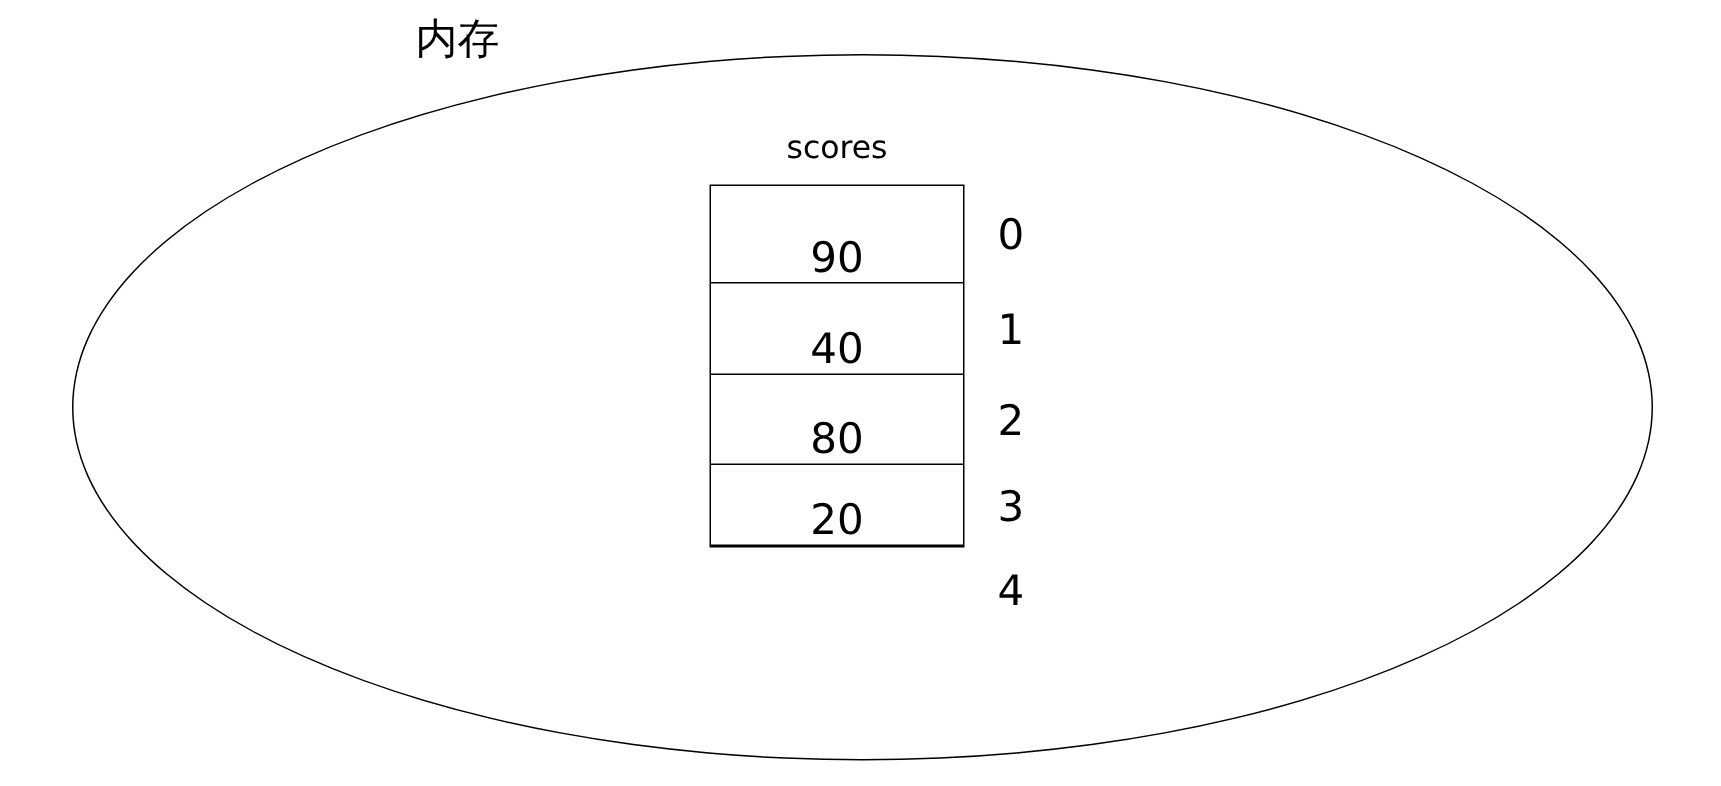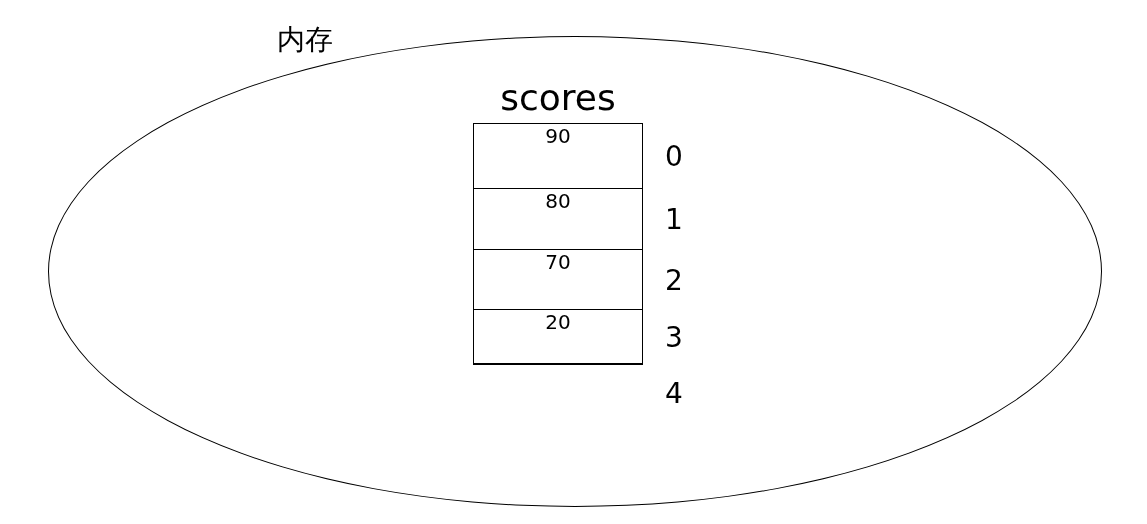--- a/index.html
+++ b/index.html
@@ -23,50 +23,50 @@
     width: 1054px;
     height: 471px;
     border: 1px solid #000000;
     border-radius: 50%;
     box-sizing: border-box;
     background: transparent;
   }
   .memory-label {
     position: absolute;
     left: 277px;
-    top: 24px;
+    top: 10px;
     font-size: 28px;
     line-height: 32px;
     color: #000000;
     white-space: nowrap;
   }
   .array-name {
     position: absolute;
     left: 473px;
     top: 83px;
     width: 170px;
     text-align: center;
-    font-size: 36px;
+    font-size: 21px;
     line-height: 30px;
     color: #000000;
   }
   .cells {
     position: absolute;
     left: 473px;
     top: 123px;
     width: 168px;
     border: 1px solid #000000;
     background: #ffffff;
   }
   .cell {
     display: flex;
-    align-items: flex-start;
+    align-items: flex-end;
     justify-content: center;
     border-bottom: 1px solid #000000;
-    font-size: 20px;
+    font-size: 28px;
     color: #000000;
     box-sizing: content-box;
   }
   .cell:nth-child(1) { height: 64px; }
   .cell:nth-child(2) { height: 60px; }
   .cell:nth-child(3) { height: 59px; }
   .cell:nth-child(4) { height: 53px; }
   .cell:nth-child(5) { height: 58px; border-bottom: none; }
   .indices {
     position: absolute;
@@ -95,24 +95,24 @@
 
   <div class="memory-label">内存</div>
 
   <div class="array-name">scores</div>
 
   <div class="cells">
     <div class="cell">
       <span>90</span>
     </div>
     <div class="cell">
-      <span>80</span>
+      <span>40</span>
     </div>
     <div class="cell">
-      <span>70</span>
+      <span>80</span>
     </div>
     <div class="cell">
       <span>20</span>
     </div>
   </div>
 
   <div class="indices">
     <div class="index-item">0</div>
     <div class="index-item">1</div>
     <div class="index-item">2</div>

